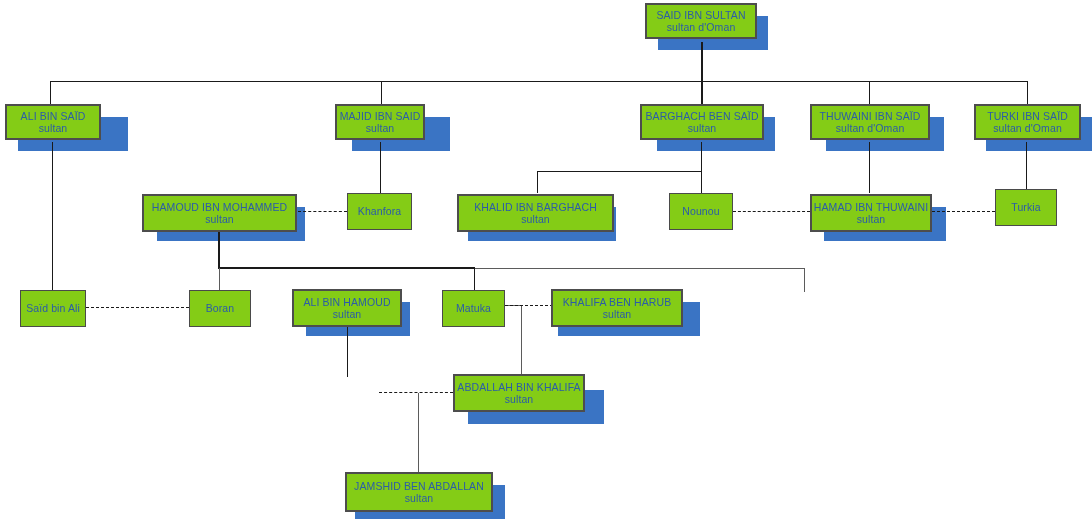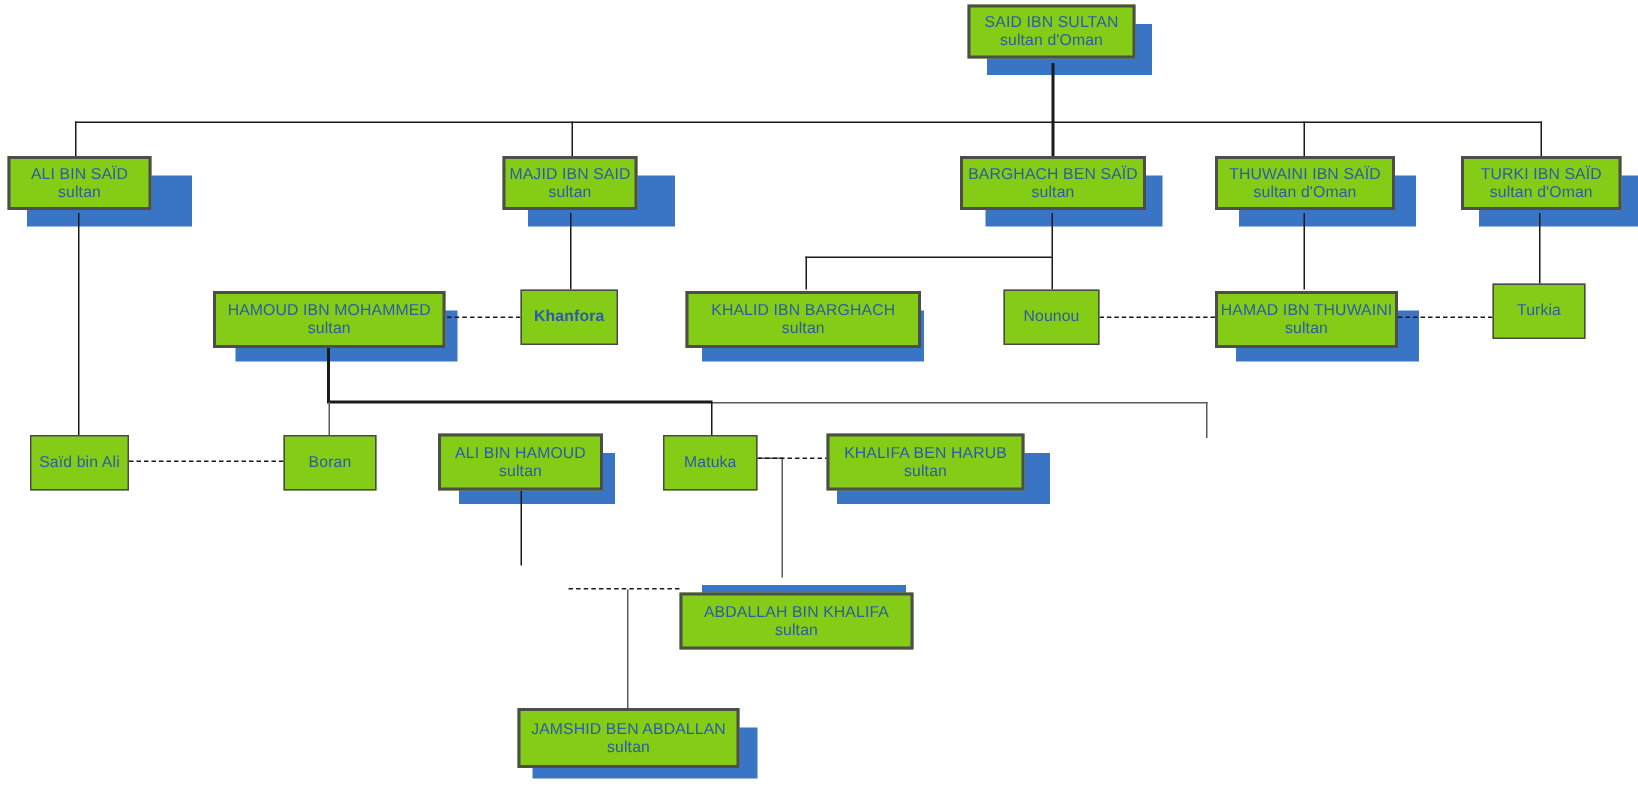--- a/index.html
+++ b/index.html
@@ -168,21 +168,21 @@
   <div class="node titled" style="left:974px; top:104px; width:107px; height:36px;">
     <span class="n-name">TURKI IBN SAÏD</span>
     <span class="n-sub">sultan d'Oman</span>
   </div>
 
   <div class="node titled" style="left:142px; top:194px; width:155px; height:38px;">
     <span class="n-name">HAMOUD IBN MOHAMMED</span>
     <span class="n-sub">sultan</span>
   </div>
 
-  <div class="node plain" style="left:347px; top:193px; width:65px; height:37px;font-weight:bold;">
+  <div class="node plain" style="left:347px; top:193px; width:65px; height:37px;">
     <span class="n-name">Khanfora</span>
   </div>
 
   <div class="node titled" style="left:457px; top:194px; width:157px; height:38px;">
     <span class="n-name">KHALID IBN BARGHACH</span>
     <span class="n-sub">sultan</span>
   </div>
 
   <div class="node plain" style="left:669px; top:193px; width:64px; height:37px;">
     <span class="n-name">Nounou</span>
@@ -213,21 +213,21 @@
   <div class="node plain" style="left:442px; top:290px; width:63px; height:37px;">
     <span class="n-name">Matuka</span>
   </div>
 
   <div class="node titled" style="left:551px; top:289px; width:132px; height:38px;">
     <span class="n-name">KHALIFA BEN HARUB</span>
     <span class="n-sub">sultan</span>
   </div>
 
 
-  <div class="node titled" style="left:453px; top:395px; width:156px; height:38px;">
+  <div class="node titled" style="left:453px; top:374px; width:132px; height:38px;">
     <span class="n-name">ABDALLAH BIN KHALIFA</span>
     <span class="n-sub">sultan</span>
   </div>
 
   <div class="node titled" style="left:345px; top:472px; width:148px; height:40px;">
     <span class="n-name">JAMSHID BEN ABDALLAN</span>
     <span class="n-sub">sultan</span>
   </div>
 
 </div>

